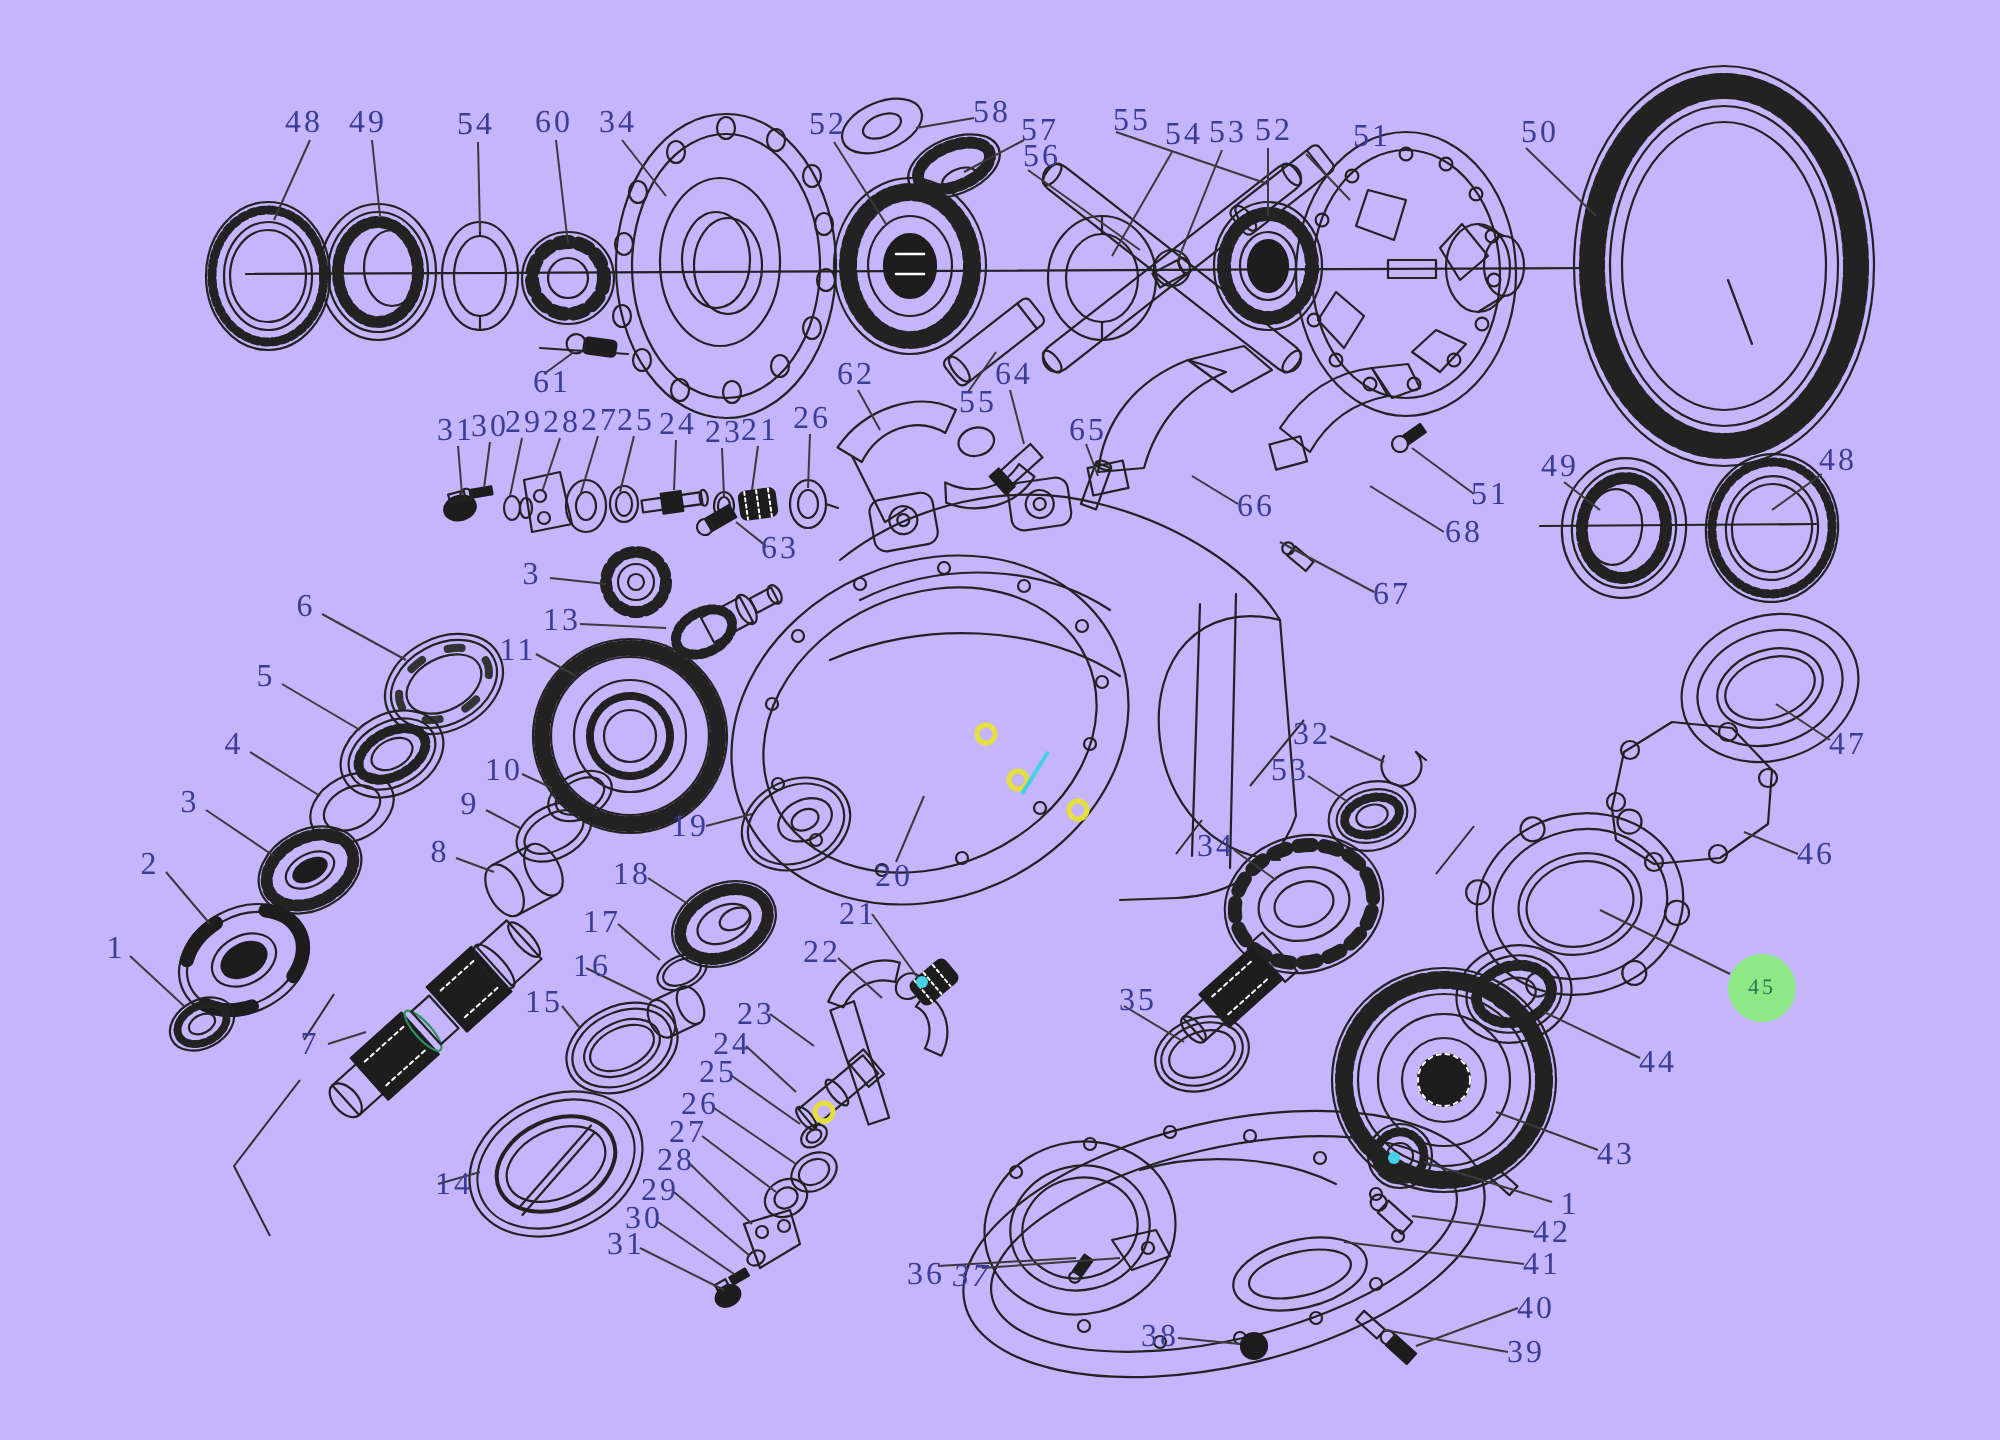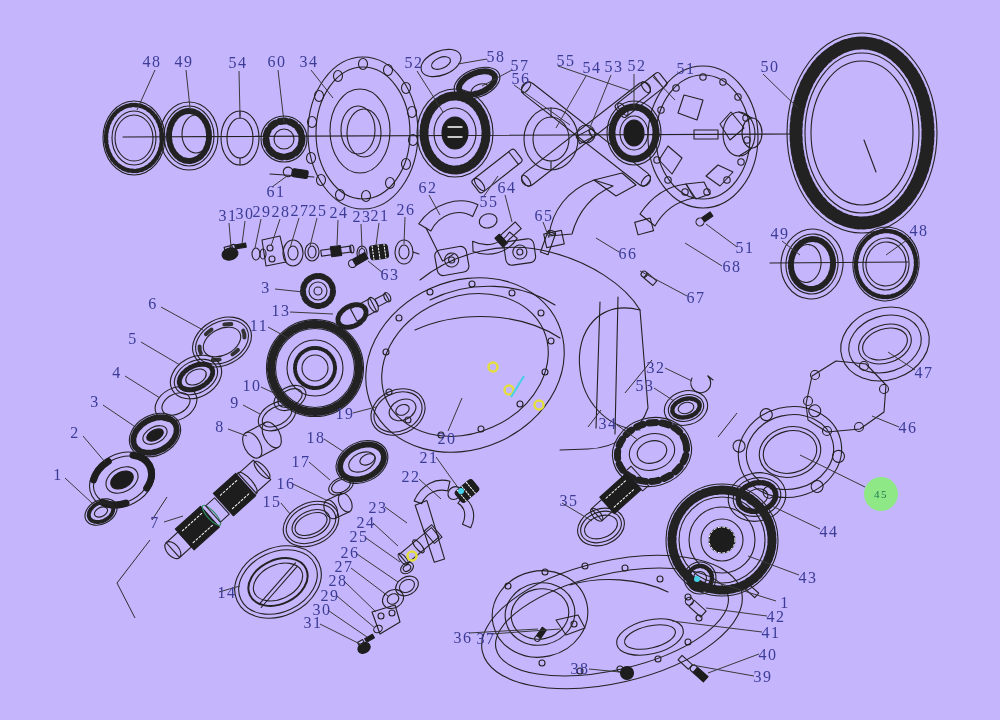--- a/index.html
+++ b/index.html
@@ -753,39 +753,39 @@
       <div class="plabel" style="left: 117px; top: 373px;">4</div>
       <div class="plabel" style="left: 95px; top: 402px;">3</div>
       <div class="plabel" style="left: 75px; top: 433px;">2</div>
       <div class="plabel" style="left: 58px; top: 475px;">1</div>
       <div class="plabel" style="left: 252px; top: 386px;">10</div>
       <div class="plabel" style="left: 235px; top: 403px;">9</div>
       <div class="plabel" style="left: 220px; top: 427px;">8</div>
       <div class="plabel" style="left: 345px; top: 414px;">19</div>
       <div class="plabel" style="left: 316px; top: 438px;">18</div>
       <div class="plabel" style="left: 301px; top: 462px;">17</div>
-      <div class="plabel" style="left: 286px; top: 484px;">16</div>
+      <div class="plabel" style="left: 296px; top: 484px;">16</div>
       <div class="plabel" style="left: 272px; top: 502px;">15</div>
       <div class="plabel" style="left: 155px; top: 523px;">7</div>
       <div class="plabel" style="left: 210px; top: 593px; margin-left: 17px;">14</div>
       <div class="plabel" style="left: 447px; top: 439px;">20</div>
       <div class="plabel" style="left: 429px; top: 458px;">21</div>
       <div class="plabel" style="left: 411px; top: 477px;">22</div>
       <div class="plabel" style="left: 378px; top: 508px;">23</div>
       <div class="plabel" style="left: 366px; top: 523px;">24</div>
       <div class="plabel" style="left: 359px; top: 537px;">25</div>
       <div class="plabel" style="left: 350px; top: 553px;">26</div>
       <div class="plabel" style="left: 344px; top: 567px;">27</div>
       <div class="plabel" style="left: 338px; top: 581px;">28</div>
       <div class="plabel" style="left: 330px; top: 596px;">29</div>
       <div class="plabel" style="left: 322px; top: 610px;">30</div>
       <div class="plabel" style="left: 313px; top: 623px;">31</div>
       <div class="plabel" style="left: 569px; top: 501px;">35</div>
       <div class="plabel" style="left: 463px; top: 638px;">36</div>
-      <div class="plabel" style="left: 486px; top: 639px;">37</div>
+      <div class="plabel" style="left: 486px; top: 639px; font-style: italic;">37</div>
       <div class="plabel" style="left: 580px; top: 669px;">38</div>
       <div class="plabel" style="left: 656px; top: 368px;">32</div>
       <div class="plabel" style="left: 645px; top: 386px;">53</div>
       <div class="plabel" style="left: 608px; top: 424px;">34</div>
       <div class="plabel" style="left: 924px; top: 373px;">47</div>
       <div class="plabel" style="left: 908px; top: 428px;">46</div>
       <div class="plabel" style="left: 829px; top: 532px;">44</div>
       <div class="plabel" style="left: 808px; top: 578px;">43</div>
       <div class="plabel" style="left: 785px; top: 603px;">1</div>
       <div class="plabel" style="left: 776px; top: 617px;">42</div>

